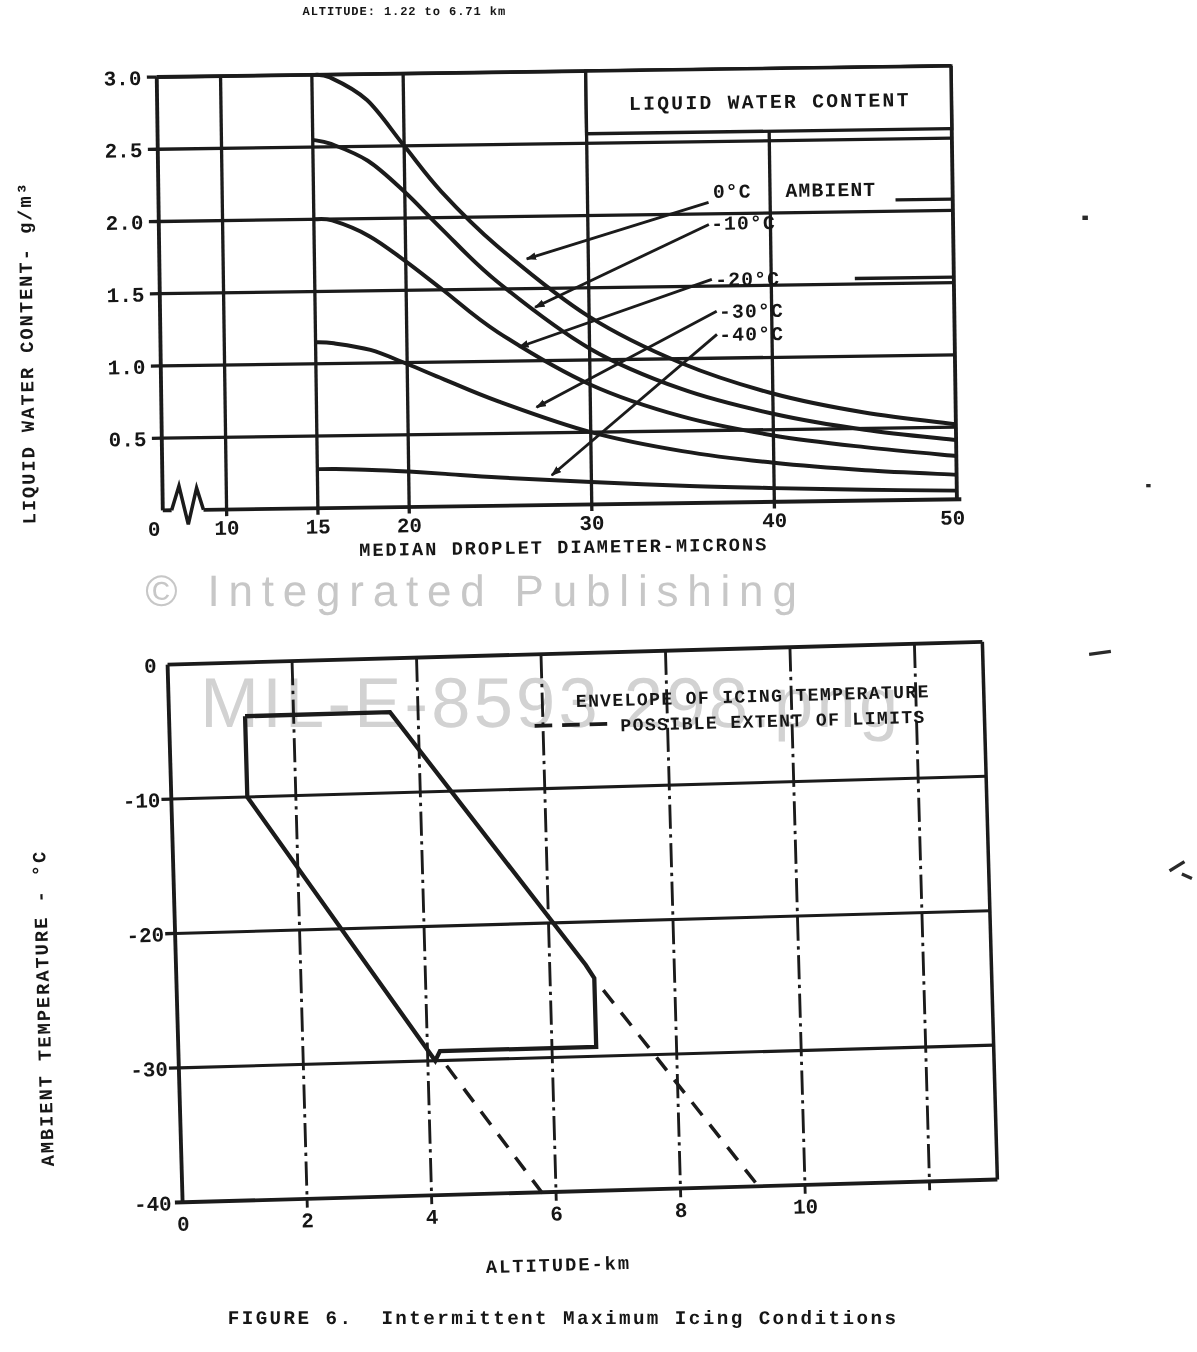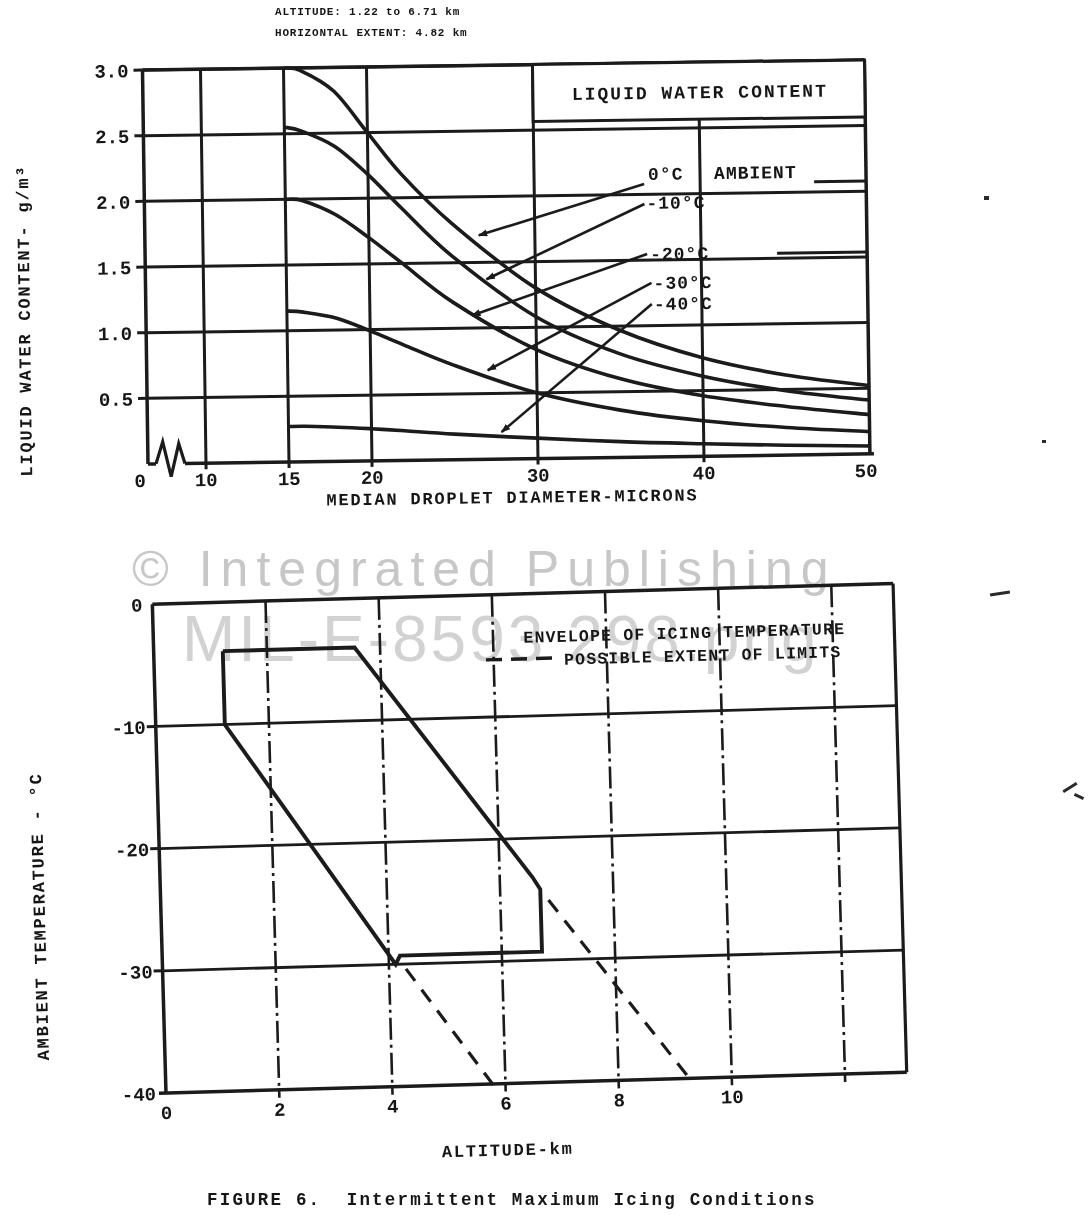--- a/index.html
+++ b/index.html
@@ -4,21 +4,21 @@
 <style>
   html,body{margin:0;padding:0;}
   body{
     width:1088px;height:1229px;position:relative;background:#ffffff;overflow:hidden;
     font-family:"Liberation Mono","DejaVu Sans Mono",monospace;color:#161616;
   }
   .mono{font-family:"Liberation Mono","DejaVu Sans Mono",monospace;font-weight:700;color:#161616;}
   #header{position:absolute;left:275px;top:2px;z-index:3;font-size:11px;line-height:21px;letter-spacing:0.8px;}
   #caption{position:absolute;left:207px;top:1190px;z-index:3;font-size:17.5px;letter-spacing:2.2px;white-space:pre;}
   #watermark{position:absolute;left:0;top:0;z-index:1;font-family:"Liberation Sans","DejaVu Sans",sans-serif;font-weight:400;}
-  #wm1{position:absolute;left:132px;top:540px;font-size:50px;letter-spacing:8px;color:#c7c7c7;white-space:nowrap;}
+  #wm1{position:absolute;left:132px;top:516px;font-size:40px;letter-spacing:8px;color:#c7c7c7;white-space:nowrap;}
   #wm2{position:absolute;left:182px;top:602px;font-size:64px;letter-spacing:3px;color:#d2d2d2;white-space:nowrap;}
   svg{position:absolute;left:0;z-index:2;overflow:visible;}
   #top-chart{top:0;transform:rotate(-0.8deg);transform-origin:148px 464px;}
   #bottom-chart{top:545px;transform:rotate(-1.6deg);transform-origin:166px 548px;}
   svg text{font-family:"Liberation Mono","DejaVu Sans Mono",monospace;font-weight:700;fill:#161616;}
   .tick{font-size:19px;}
   .axt{font-size:17px;letter-spacing:1.8px;}
   .ttl{font-size:18px;letter-spacing:2px;text-anchor:middle;}
   .ser{font-size:18px;letter-spacing:1px;}
   .lgd{font-size:16.5px;letter-spacing:1.2px;}
@@ -27,21 +27,20 @@
 </head>
 <body>
 
 <div id="watermark">
   <div id="wm1">© Integrated Publishing</div>
   <div id="wm2">MIL-E-8593 298.png</div>
 </div>
 
 <div id="header" class="mono">
   <div>ALTITUDE: 1.22 to 6.71 km</div>
-  <div>HORIZONTAL EXTENT: 4.82 km</div>
 </div>
 
 <svg id="top-chart" width="1088" height="545">
   <defs>
     <marker id="arrow" markerWidth="11" markerHeight="9" refX="8.5" refY="3.5" orient="auto" markerUnits="userSpaceOnUse">
       <path d="M0,0 L9.5,3.5 L0,7 Z" fill="#1b1b1b"></path>
     </marker>
   </defs>
   <g id="top-grid">
       <line x1="148" y1="70" x2="870" y2="70" stroke="#1b1b1b" stroke-width="3"></line>

